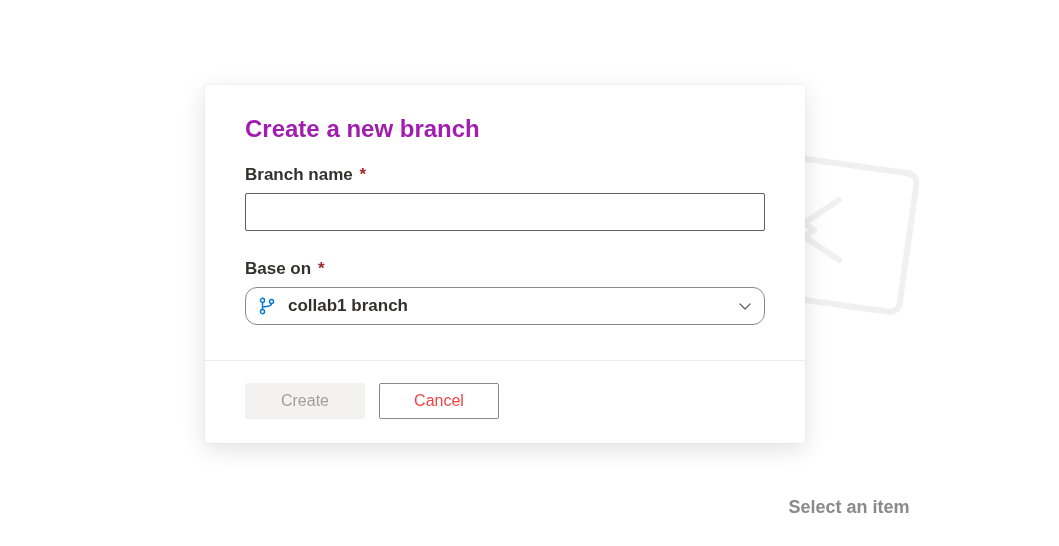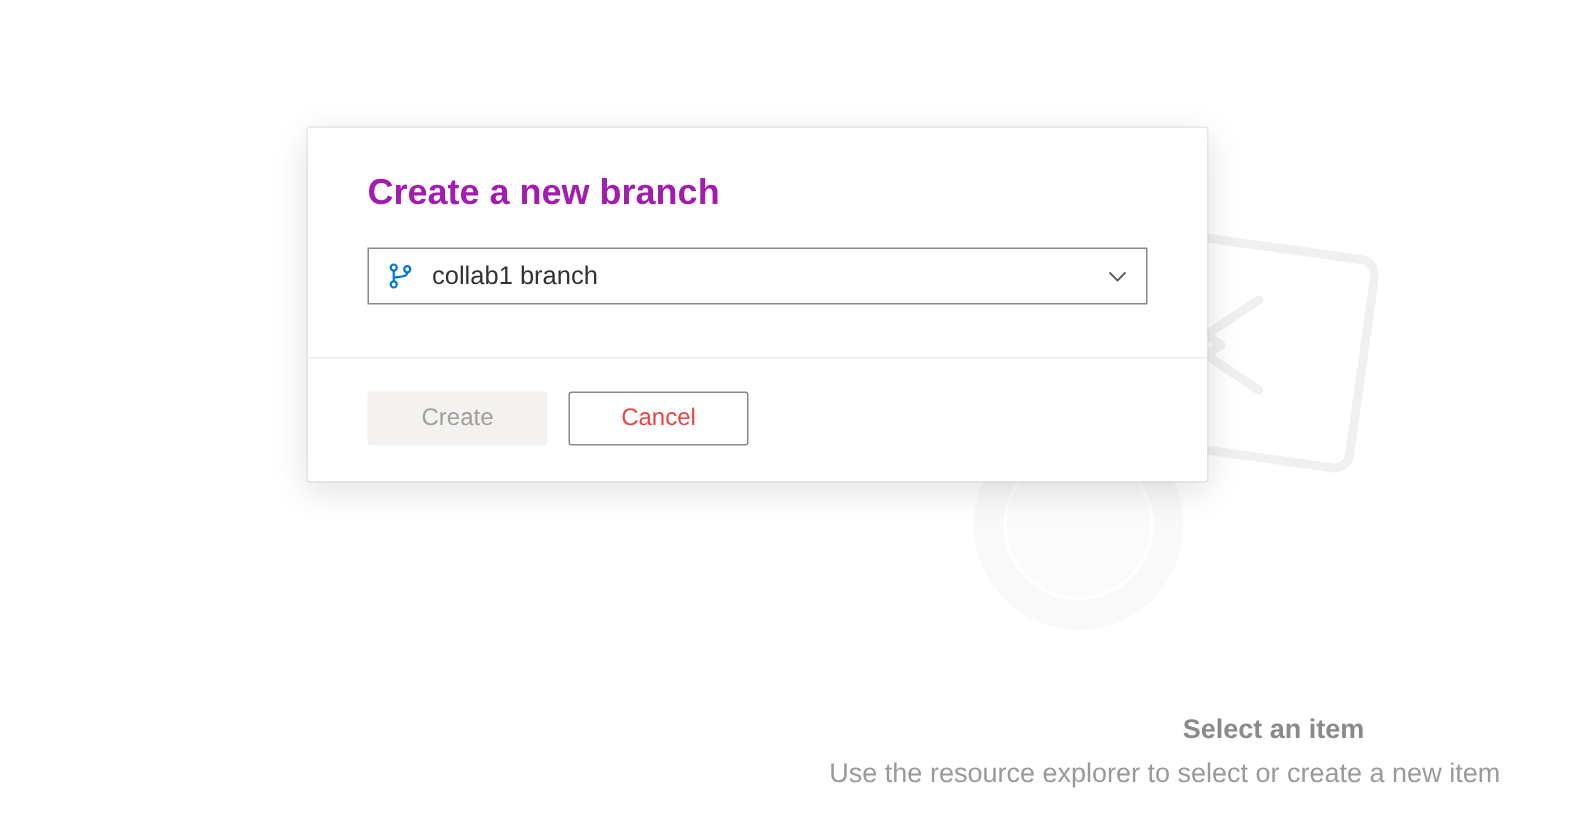--- a/index.html
+++ b/index.html
@@ -79,26 +79,27 @@
       padding: 0 10px;
       font-size: 15px;
       font-family: inherit;
       background: #ffffff;
     }
     .select-wrap {
       position: relative;
       width: 100%;
       height: 38px;
       border: 1px solid #8a8886;
-      border-radius: 0;
+      border-radius: 12px;
       background: #ffffff;
       display: flex;
       align-items: center;
       padding: 0 12px;
       cursor: pointer;
+      font-weight: bold;
     }
     .branch-icon {
       width: 18px;
       height: 18px;
       margin-right: 12px;
       flex-shrink: 0;
     }
     .select-value {
       flex: 1;
       font-size: 17px;
@@ -149,29 +150,39 @@
     <g>
       <circle cx="100" cy="220" r="70" fill="#888" opacity="0.4"></circle>
       <circle cx="100" cy="220" r="50" fill="#fff"></circle>
       <circle cx="100" cy="220" r="48" fill="#888" opacity="0.25"></circle>
     </g>
   </svg>
 </div>
 
 <div class="background-content">
   <div class="bg-title">Select an item</div>
-  <div class="bg-subtitle">Use the resource explorer to select or create a new item</div>
 </div>
 
 <div class="dialog">
   <div class="dialog-body">
     <h1 class="dialog-title">Create a new branch</h1>
 
+    <div class="field-group">
+      <label class="field-label">
+        <span>Branch name</span>
+        <span class="required-mark">*</span>
+      </label>
+      <input type="text" class="text-input" value="" style="">
+    </div>
 
     <div class="field-group" style="margin-bottom:0">
+      <label class="field-label">
+        <span>Base on</span>
+        <span class="required-mark">*</span>
+      </label>
       <div class="select-wrap">
         <span class="branch-icon">
           <svg viewBox="0 0 16 16" xmlns="http://www.w3.org/2000/svg">
             <g fill="none" stroke="#0078d4" stroke-width="1.3">
               <circle cx="4" cy="3" r="1.8"></circle>
               <circle cx="4" cy="13" r="1.8"></circle>
               <circle cx="12" cy="4" r="1.8"></circle>
               <path d="M4 4.8 L4 11.2"></path>
               <path d="M12 5.8 C12 9 8 8 4 9"></path>
             </g>

